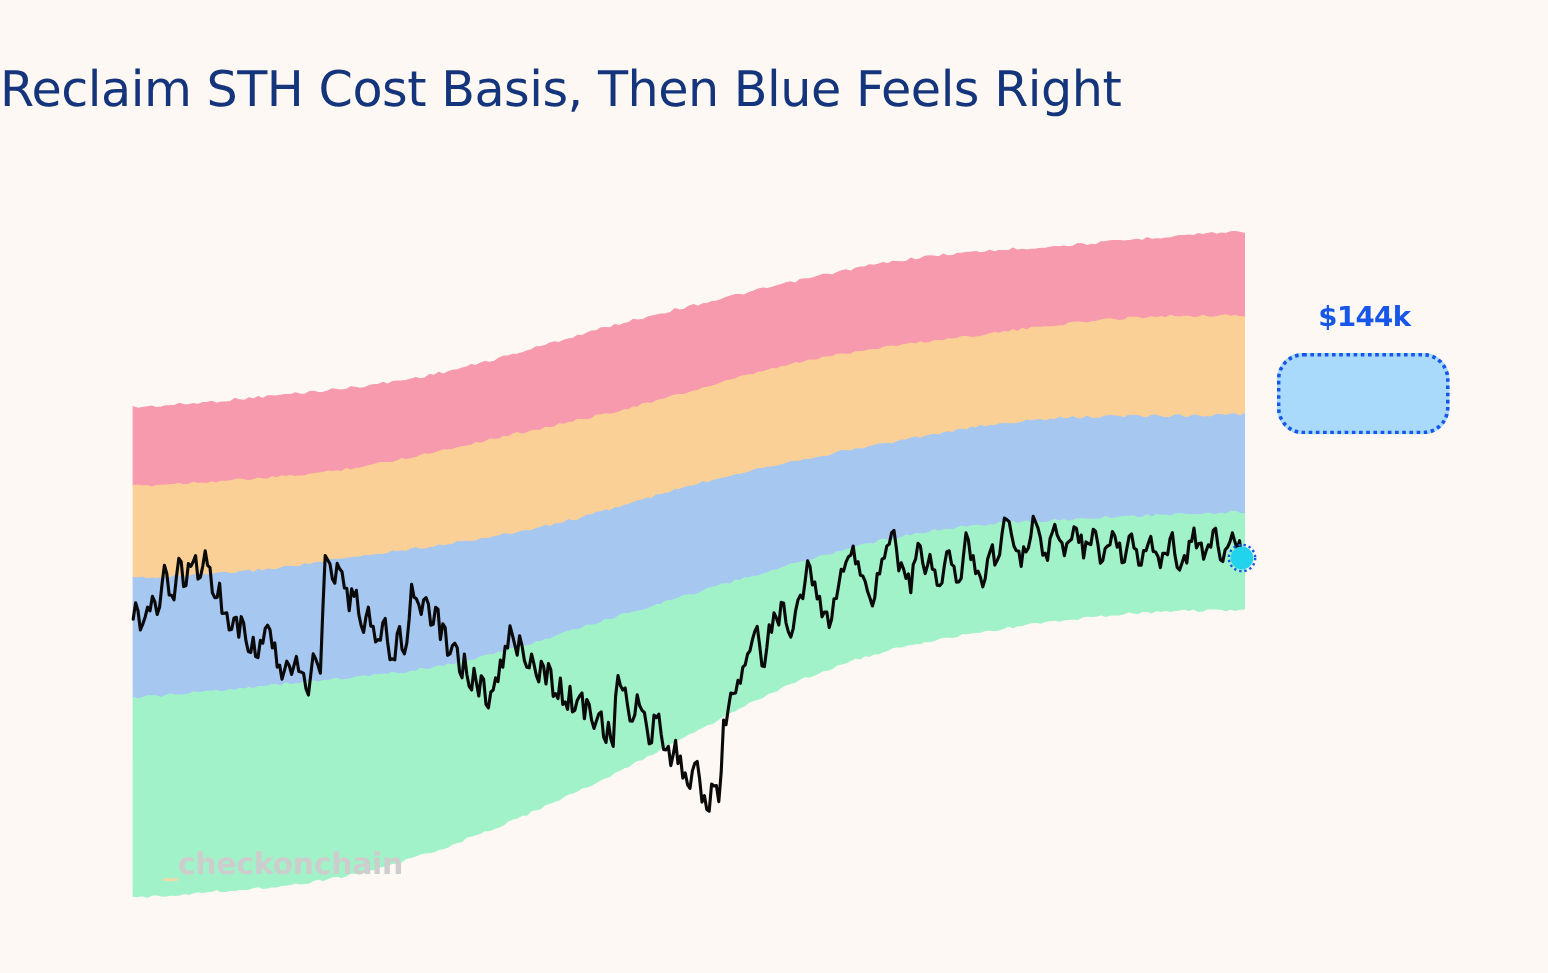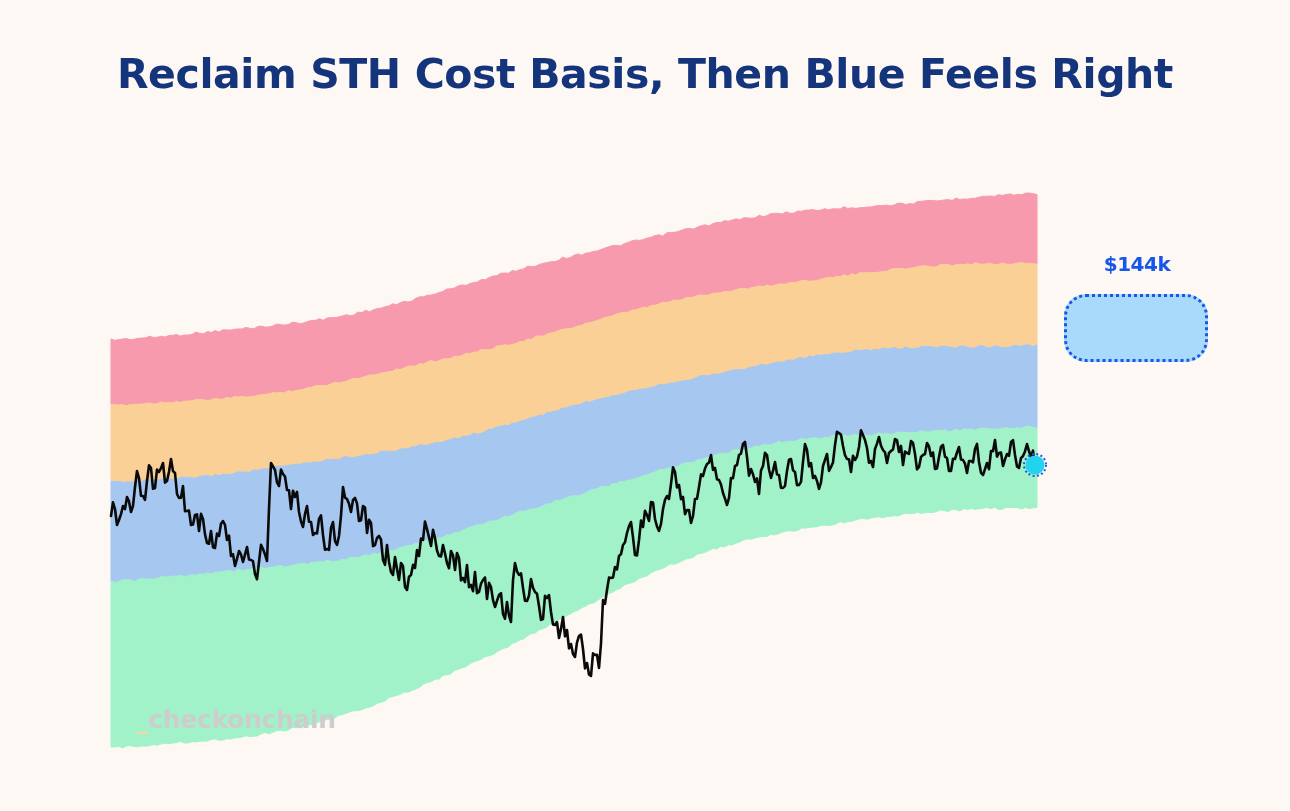--- a/index.html
+++ b/index.html
@@ -18,24 +18,24 @@
     position: absolute;
     inset: 0;
     width: 1290px;
     height: 811px;
   }
   .chart-title {
     position: absolute;
     left: 0;
     top: 50px;
     width: 1290px;
-    text-align: center;
+    text-align: left;
     font-family: "DejaVu Sans", sans-serif;
     font-size: 41px;
-    font-weight: bold;
+    font-weight: normal;
     letter-spacing: -0.4px;
     color: #14347c;
     white-space: nowrap;
   }
   #plot-svg {
     position: absolute;
     left: 0;
     top: 0;
   }
   .annotation-box {
@@ -49,21 +49,21 @@
     border-radius: 22px;
     box-sizing: border-box;
   }
   .annotation-label {
     position: absolute;
     left: 1064px;
     top: 252px;
     width: 146px;
     text-align: center;
     font-family: "DejaVu Sans", sans-serif;
-    font-size: 20px;
+    font-size: 23px;
     font-weight: bold;
     color: #1656e8;
     letter-spacing: -0.5px;
   }
   .watermark {
     position: absolute;
     left: 136px;
     top: 705px;
     font-family: "DejaVu Sans", sans-serif;
     font-size: 25px;

